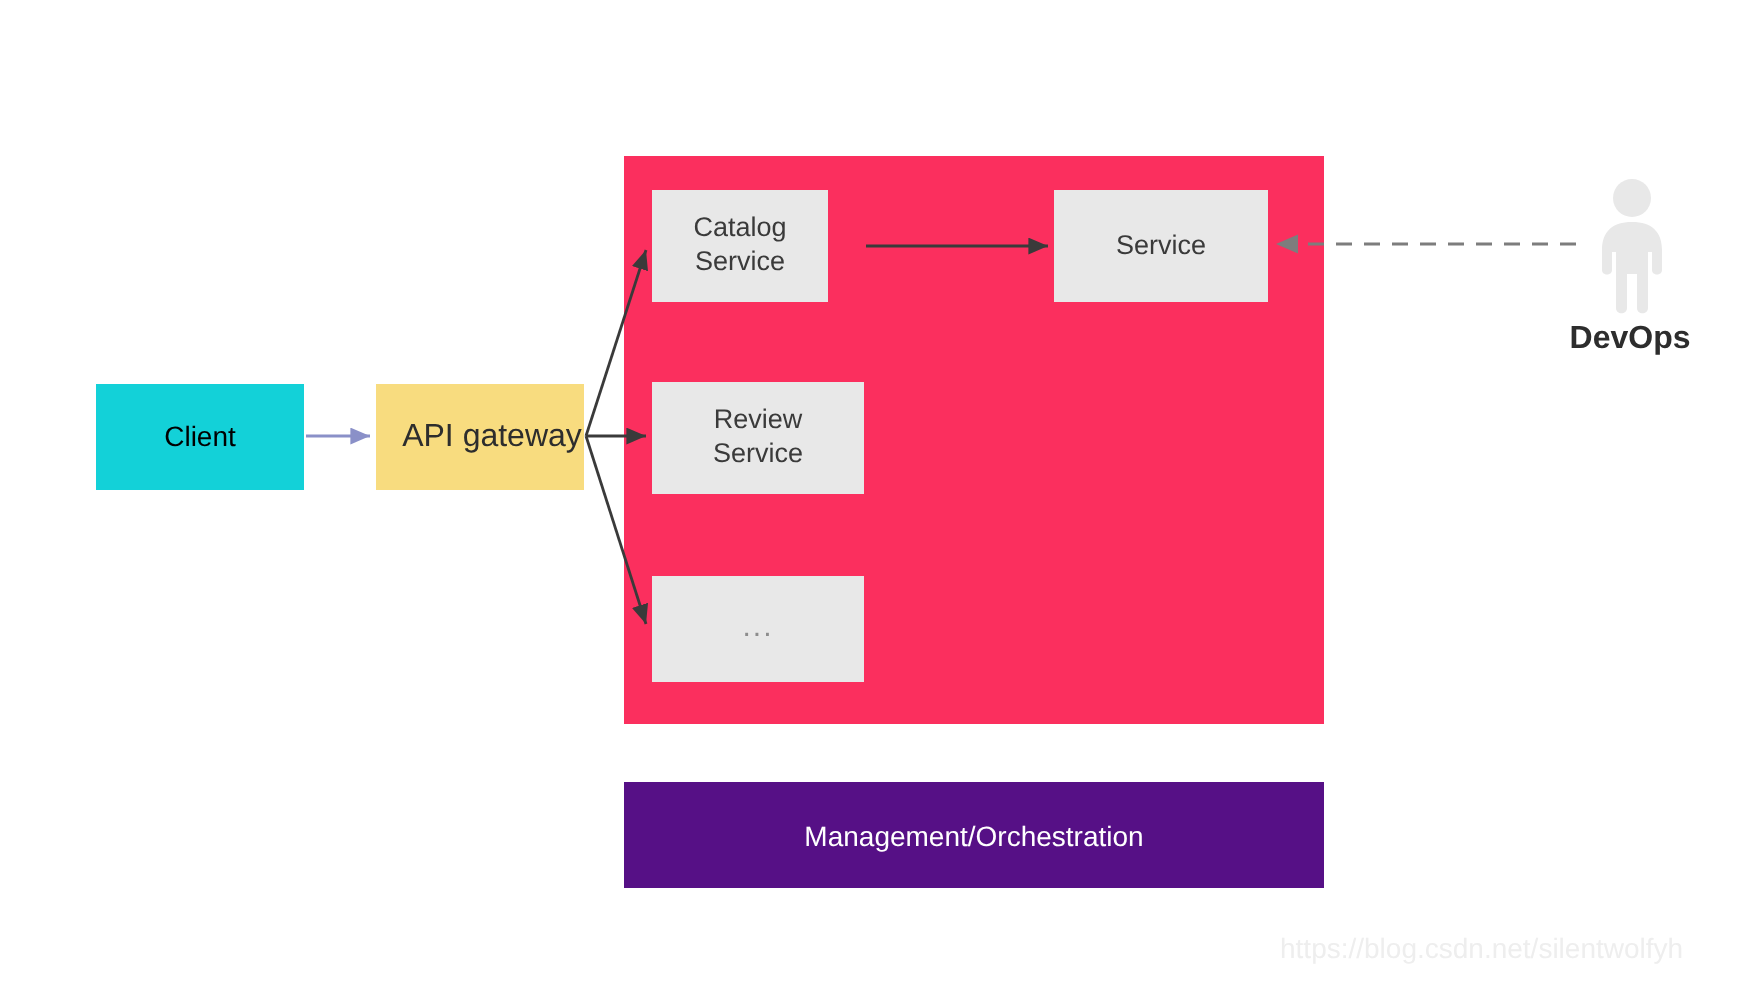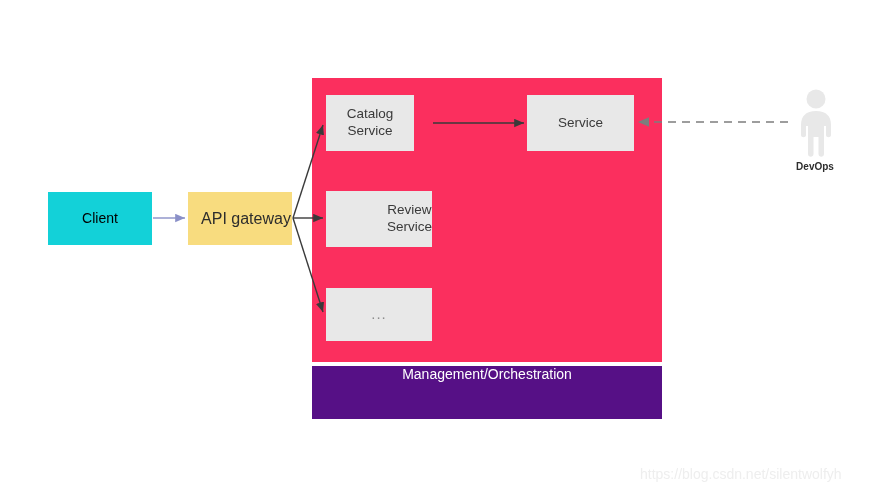--- a/index.html
+++ b/index.html
@@ -32,44 +32,44 @@
     background:#f8dc7f;color:#2d2d2d;font-size:16px;padding-left:12px;
   }
 
   
   .pink-container{
     position:absolute;left:312px;top:78px;width:350px;height:284px;
     background:#fb2f5e;
   }
   
   .purple-bar{
-    position:absolute;left:312px;top:366px;width:350px;height:53px;
+    position:absolute;left:312px;top:391px;width:350px;height:53px;
     background:#561086;color:#ffffff;font-size:14px;
-    display:flex;justify-content:center;
+    display:flex;align-items:center;justify-content:center;
   }
 
   
   .svc{
     background:#e8e8e8;color:#3a3a3a;font-size:13.5px;
   }
   .svc-catalog{left:326px;top:95px;width:88px;height:56px;}
-  .svc-review{left:326px;top:191px;width:106px;height:56px;justify-content:flex-end;}
+  .svc-review{left:326px;top:191px;width:106px;height:56px;}
   .svc-dots{left:326px;top:288px;width:106px;height:53px;font-size:15px;letter-spacing:1px;color:#8d8d8d;}
   .svc-right{left:527px;top:95px;width:107px;height:56px;}
 
   
   .arrows{position:absolute;left:0;top:0;width:875px;height:492px;pointer-events:none;}
 
   
   .devops-figure{
     position:absolute;left:790px;top:88px;width:52px;height:70px;
   }
   .devops-label{
     position:absolute;left:765px;top:161px;width:100px;
-    text-align:center;font-size:10px;color:#2d2d2d;font-weight:bold;
+    text-align:center;font-size:16px;color:#2d2d2d;font-weight:bold;
   }
 
   
   .watermark{
     position:absolute;left:640px;top:466px;
     font-size:14px;color:#eeeeee;
     white-space:nowrap;
   }
   .two-line span{display:block;}
 </style>

